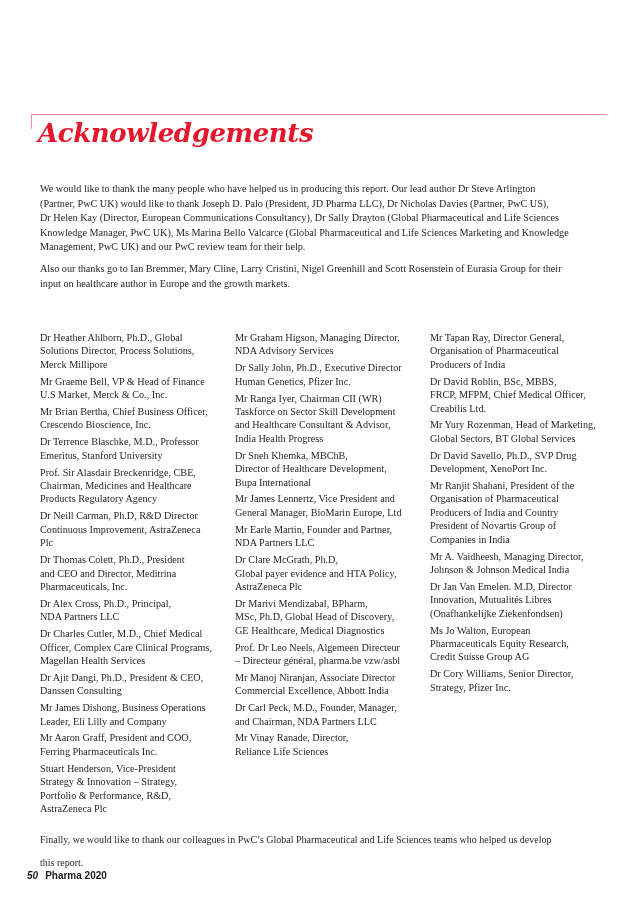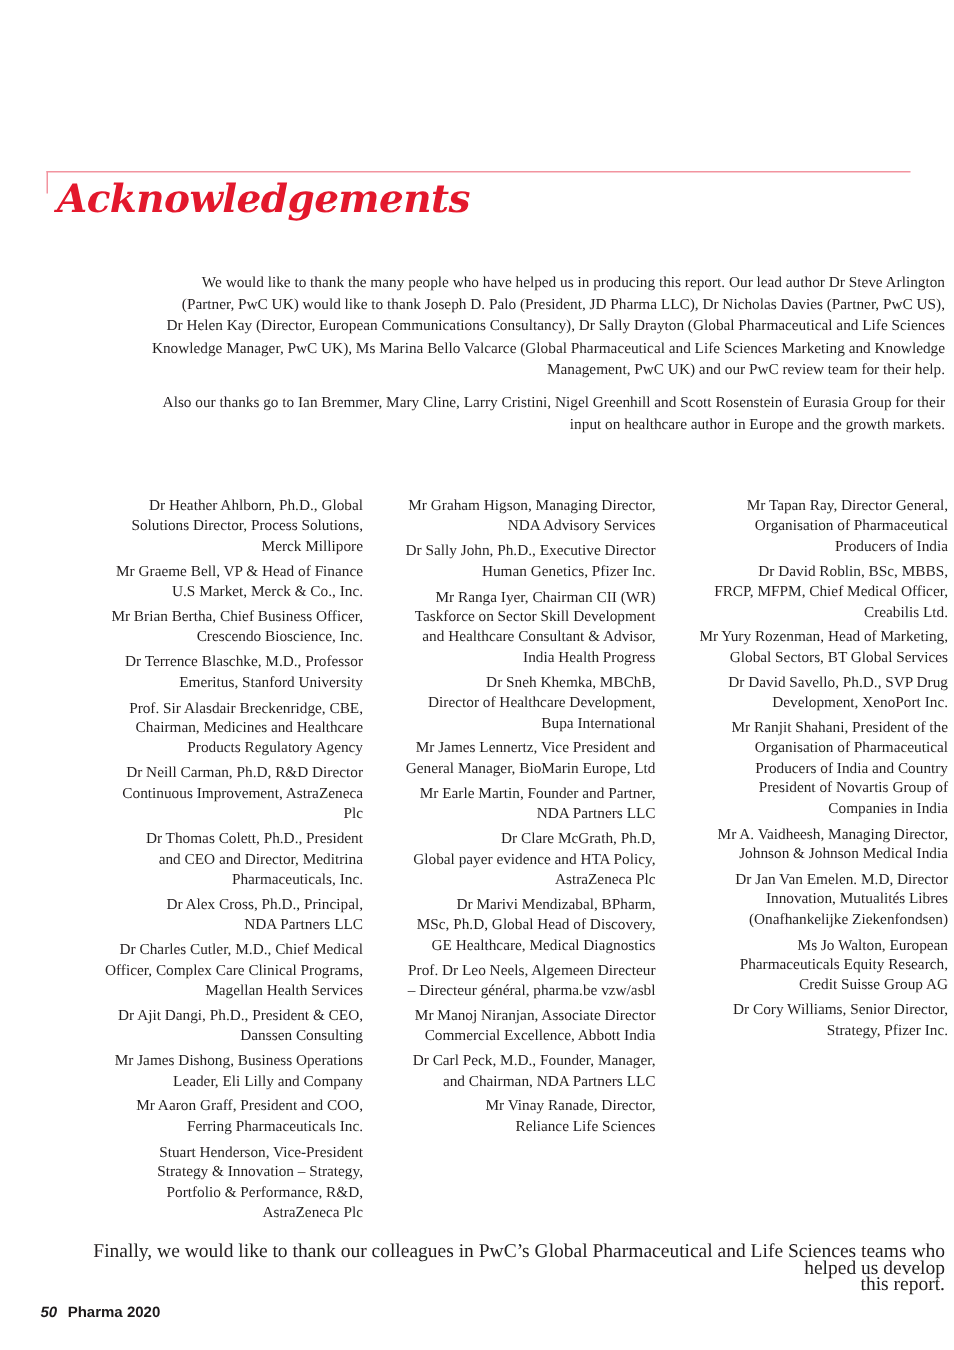--- a/index.html
+++ b/index.html
@@ -4,21 +4,20 @@
 <style>
   html, body { margin: 0; padding: 0; background: #ffffff; }
   .page {
     position: relative;
     width: 636px;
     height: 900px;
     background: #ffffff;
     overflow: hidden;
     font-family: "Liberation Serif", serif;
     color: var(--body-text, #221e1f);
-    text-align: right;
   }
   .corner-rule {
     position: absolute;
     left: 31px;
     top: 114px;
     width: 575px;
     height: 14px;
     border-top: 1px solid var(--rule-pink, #f2949f);
     border-left: 1px solid var(--rule-pink, #f2949f);
   }
@@ -47,37 +46,36 @@
     margin: 0 0 7px 0;
     white-space: pre-line;
   }
   .columns {
     position: absolute;
     left: 40px;
     top: 331px;
     width: 580px;
     display: flex;
     gap: 7px;
-    margin-left: 14px;
   }
   .col { width: 188px; }
   .entry {
     margin: 0 0 3.5px 0;
     font-size: 10.2px;
     line-height: 13.4px;
     white-space: pre-line;
   }
   .closing {
     position: absolute;
     left: 40px;
     top: 828px;
     width: 590px;
     margin: 0;
-    font-size: 13px;
-    line-height: 11px;
+    font-size: 10px;
+    line-height: 23px;
     white-space: pre-line;
   }
   .footer {
     position: absolute;
     left: 27px;
     top: 870px;
     font-family: "Liberation Sans", sans-serif;
     font-size: 10px;
     font-weight: bold;
     color: #1c1a1b;

